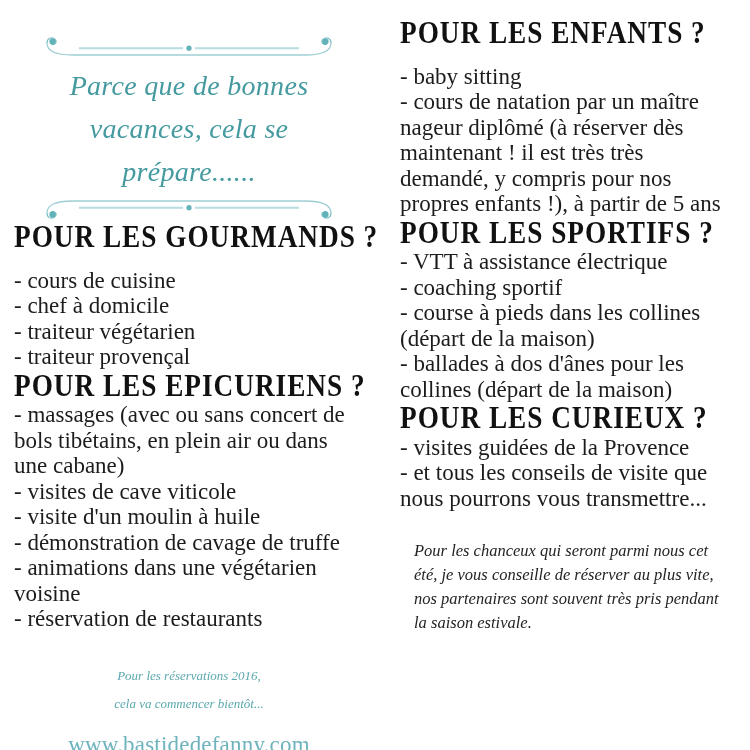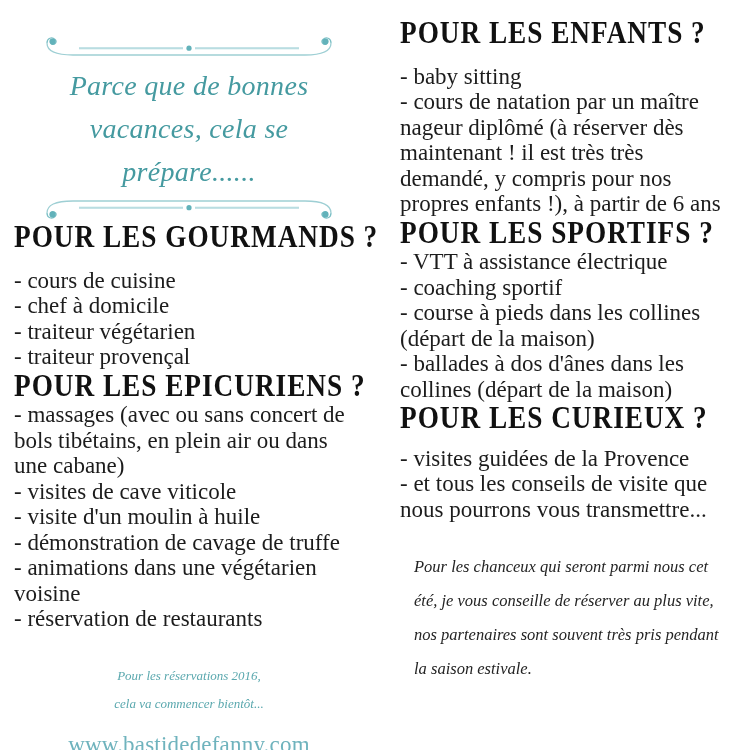--- a/index.html
+++ b/index.html
@@ -80,21 +80,21 @@
     font-size: 23px;
     line-height: 25.5px;
     color: #1c1c1c;
     margin: 0;
     padding: 0;
     list-style: none;
   }
   .list li { margin: 0; padding: 0; }
   .gap-top-1 { margin-top: 14px; }
   .gap-top-2 { margin-top: 0; }
-  .gap-top-3 { margin-top: 11px; }
+  .gap-top-3 { }
 
   
   .teal-note {
     font-family: "Liberation Serif", serif;
     font-style: italic;
     color: #5aa8ae;
     font-size: 13px;
     line-height: 28px;
     text-align: center;
     margin-top: 30px;
@@ -109,21 +109,21 @@
     margin-top: 12px;
     letter-spacing: 0.2px;
   }
 
   
   .script-note {
     font-family: "Liberation Serif", serif;
     font-style: italic;
     color: #242424;
     font-size: 16.5px;
-    line-height: 34px;
+    line-height: 24px;
     margin-top: 28px;
     margin-left: 14px;
     white-space: pre-line;
   }
 </style>
 </head>
 <body>
 
 <div class="page">
 
@@ -191,30 +191,30 @@
 
   <div class="col col-right">
 
     <h2 class="heading h-enfants">POUR LES ENFANTS ?</h2>
     <ul class="list gap-top-1">
       <li>- baby sitting</li>
       <li>- cours de natation par un maître</li>
       <li>nageur diplômé (à réserver dès</li>
       <li>maintenant ! il est très très</li>
       <li>demandé, y compris pour nos</li>
-      <li>propres enfants !), à partir de 6 ans</li>
+      <li>propres enfants !), à partir de 5 ans</li>
     </ul>
 
     <h2 class="heading h-sportifs">POUR LES SPORTIFS ?</h2>
     <ul class="list gap-top-2">
       <li>- VTT à assistance électrique</li>
       <li>- coaching sportif</li>
       <li>- course à pieds dans les collines</li>
       <li>(départ de la maison)</li>
-      <li>- ballades à dos d'ânes dans les</li>
+      <li>- ballades à dos d'ânes pour les</li>
       <li>collines (départ de la maison)</li>
     </ul>
 
     <h2 class="heading h-curieux">POUR LES CURIEUX ?</h2>
     <ul class="list gap-top-3">
       <li>- visites guidées de la Provence</li>
       <li>- et tous les conseils de visite que</li>
       <li>nous pourrons vous transmettre...</li>
     </ul>
 

